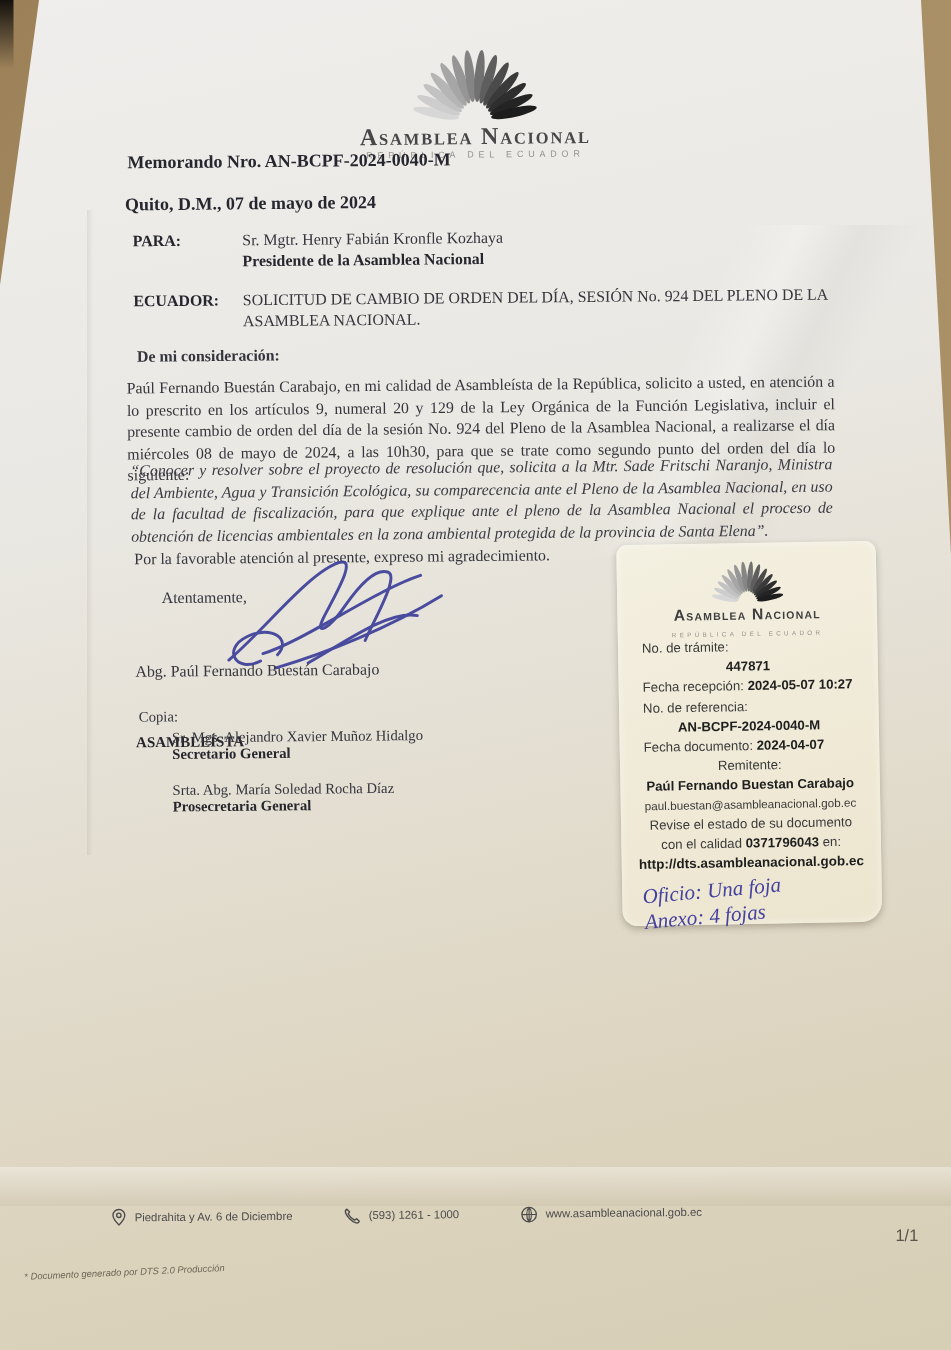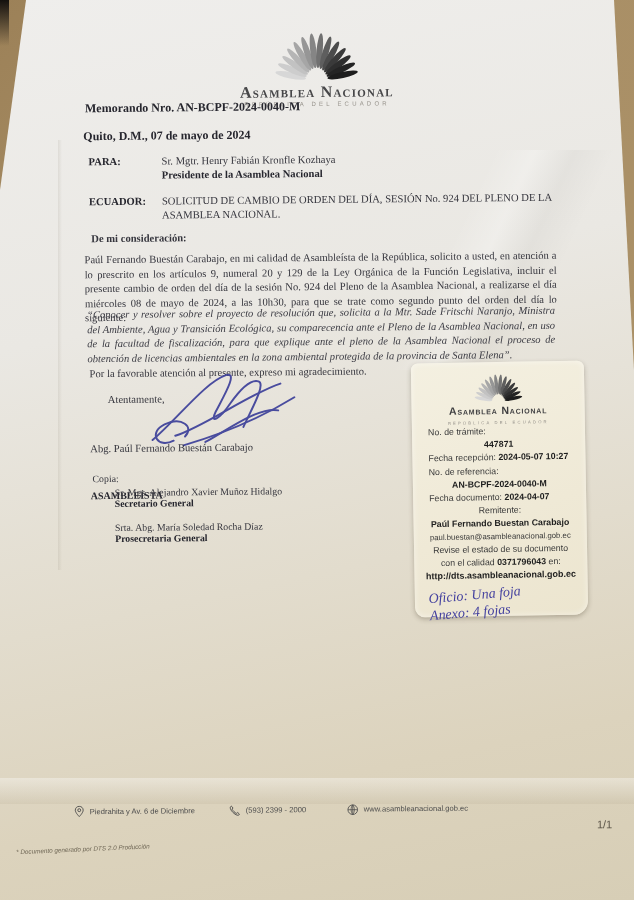--- a/index.html
+++ b/index.html
@@ -181,21 +181,21 @@
         <svg width="11" height="13" viewBox="0 0 12 14">
           <path d="M6,1 C3.5,1 1.7,2.9 1.7,5.2 C1.7,8 6,12.2 6,12.2 C6,12.2 10.3,8 10.3,5.2 C10.3,2.9 8.5,1 6,1 Z" fill="none" stroke="#4c4c4c" stroke-width="1"></path>
           <circle cx="6" cy="5.2" r="1.6" fill="none" stroke="#4c4c4c" stroke-width="1"></circle>
         </svg>
         <span>Piedrahita y Av. 6 de Diciembre</span>
       </div>
       <div class="footer-item phone">
         <svg width="12" height="12" viewBox="0 0 14 14">
           <path d="M3,1.5 C2,2 1.5,3 2,4.5 C3,7.5 6.5,11 9.5,12 C11,12.5 12,12 12.5,11 L10.5,9 L8.8,10 C7,9 5,7 4,5.2 L5,3.5 Z" fill="none" stroke="#4c4c4c" stroke-width="1.1" stroke-linejoin="round"></path>
         </svg>
-        <span>(593) 2399 - 2000</span>
+        <span>(593) 1261 - 1000</span>
       </div>
       <div class="footer-item web">
         <svg width="12" height="12" viewBox="0 0 14 14">
           <circle cx="7" cy="7" r="5.6" fill="none" stroke="#4c4c4c" stroke-width="1"></circle>
           <path d="M1.4,7 L12.6,7 M7,1.4 L7,12.6 M7,1.4 C4.5,4 4.5,10 7,12.6 M7,1.4 C9.5,4 9.5,10 7,12.6" fill="none" stroke="#4c4c4c" stroke-width="0.9"></path>
         </svg>
         <span>www.asambleanacional.gob.ec</span>
       </div>
     </div>
 

